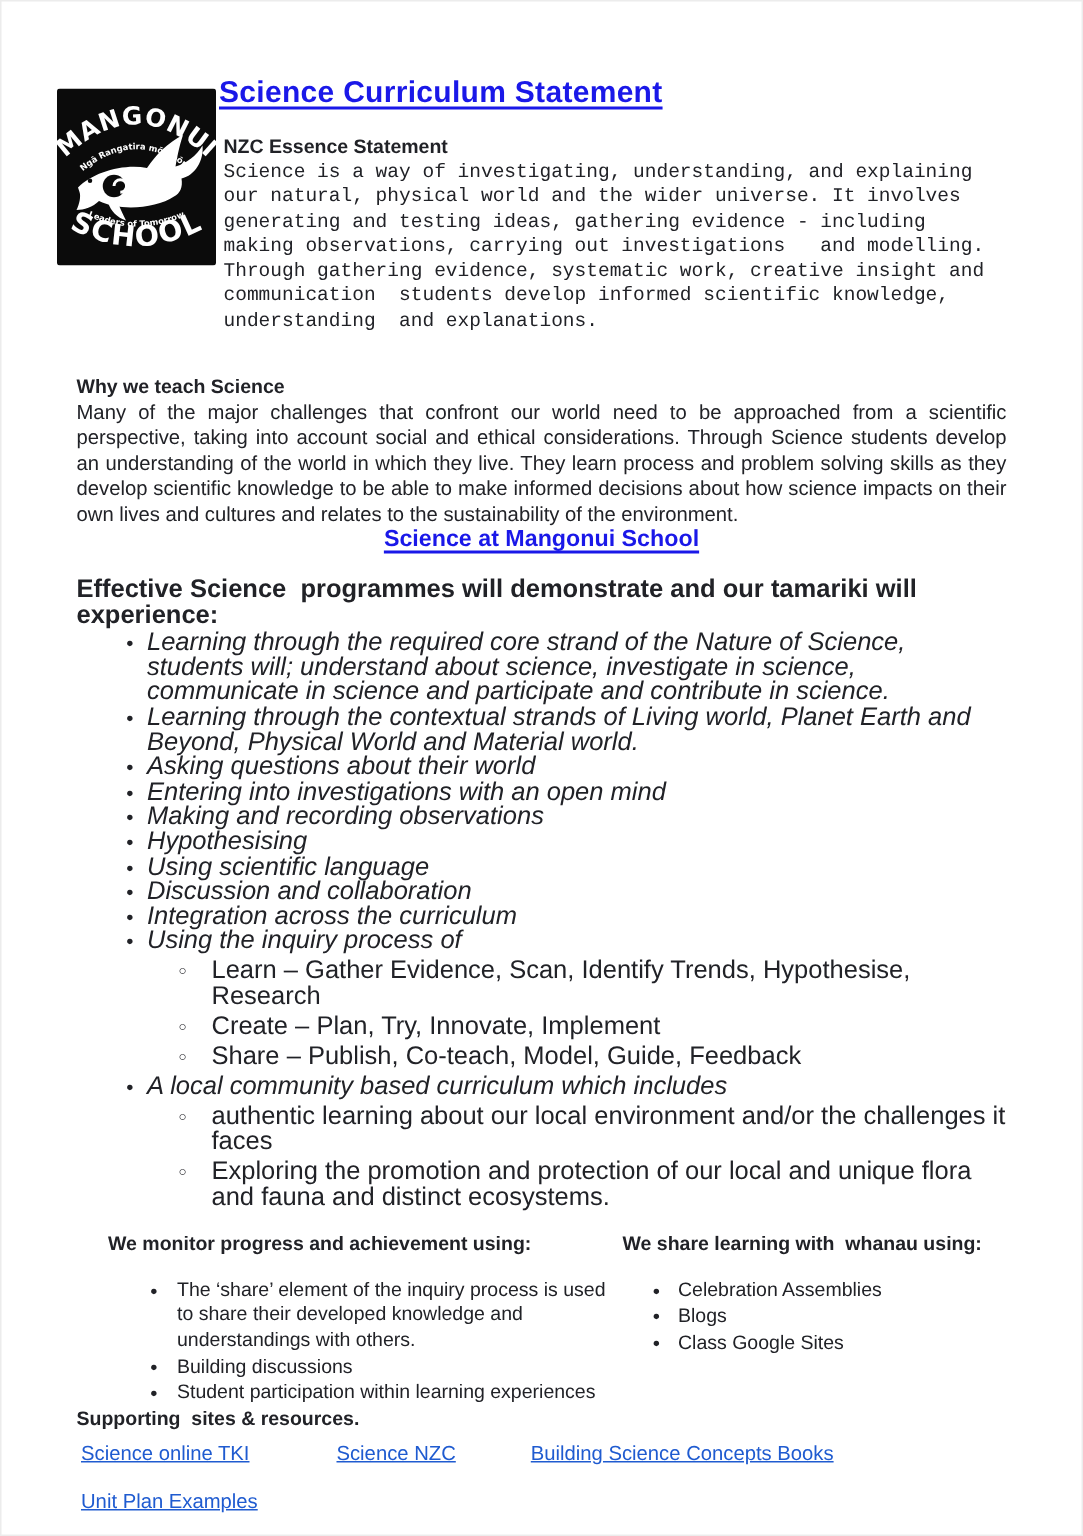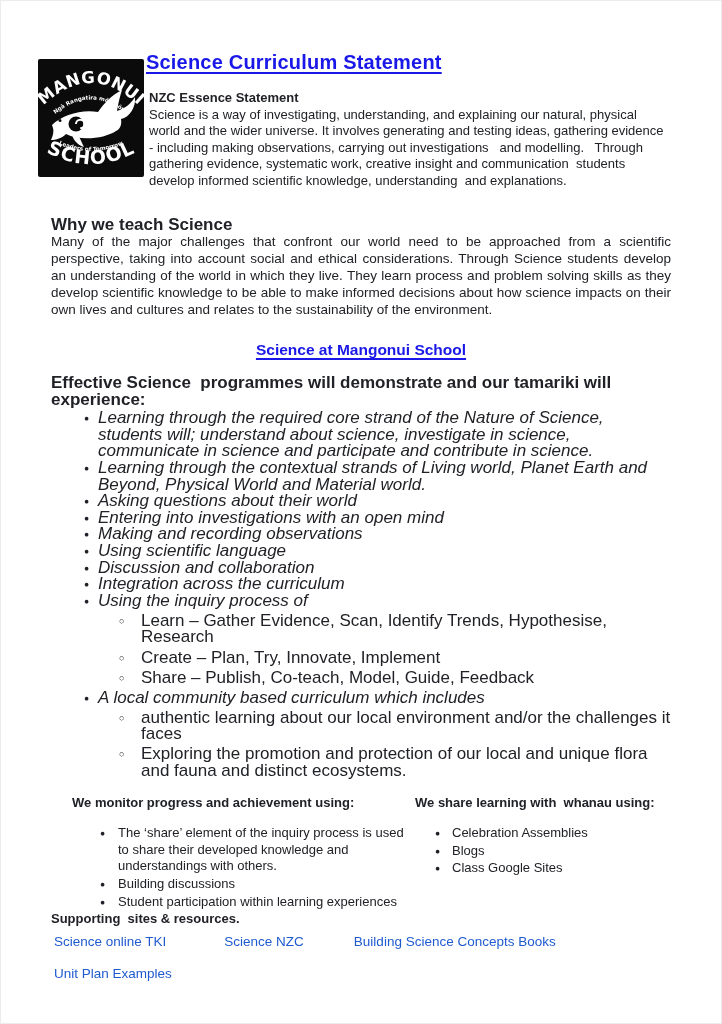--- a/index.html
+++ b/index.html
@@ -20,27 +20,27 @@
   
   .logo{position:absolute;left:37px;top:58px;width:106px;height:118px;}
   .page-title{
     margin:0 0 0 95px;
     font-size:20px;font-weight:bold;color:var(--accent);
     text-decoration:underline;text-decoration-thickness:2px;text-underline-offset:3px;
     letter-spacing:.2px;
   }
   .essence{margin-left:98px;width:518px;margin-top:16px;font-size:13px;line-height:16.5px;}
   .b-head{font-weight:bold;white-space:pre-wrap;}
-  .essence .body{white-space:pre-wrap;}
+  .essence .body{white-space:pre-wrap;font-family:Liberation Mono, monospace;}
   
   .why{margin-top:27px;font-size:13.5px;line-height:17px;}
   .why .body{text-align:justify;}
-  .why .b-head{font-size:17px;}
+  .why .b-head{font-size:13px;}
   
-  .center-link{margin-top:23px;text-align:center;}
+  .center-link{text-align:center;}
   .center-link a{
     font-size:15.5px;font-weight:bold;color:var(--accent);
     text-decoration:underline;text-decoration-thickness:1.5px;text-underline-offset:3px;
     cursor:pointer;
   }
   
   .effective{margin-top:16px;font-size:17px;line-height:16.6px;}
   ul.blist{list-style:none;margin:2px 0 0 0;padding:0;}
   li.lv1{position:relative;padding-left:47px;font-style:italic;}
   li.lv1::before{content:"●";position:absolute;left:33px;top:0;font-size:8.5px;}
@@ -51,21 +51,21 @@
   .col-left{width:337px;margin-left:21px;}
   .col-right{flex:1;margin-left:6px;}
   .col ul{list-style:none;margin:14px 0 0 0;padding:0;}
   .col-left li{position:relative;padding-left:46px;margin-bottom:1px;}
   .col-left li::before{content:"●";position:absolute;left:28px;top:0;font-size:8.5px;}
   .col-right li{position:relative;padding-left:37px;margin-bottom:1px;}
   .col-right li::before{content:"●";position:absolute;left:20px;top:0;font-size:8.5px;}
   
   .supporting{font-size:13px;}
   .linkrow{margin-top:8px;font-size:13.5px;margin-left:3px;}
-  .linkrow a{color:var(--link);cursor:pointer;}
+  .linkrow a{color:var(--link);text-decoration:underline;cursor:pointer;}
   .linkrow .lnk-1{margin-right:58px;}
   .linkrow .lnk-2{margin-right:50px;}
   .linkrow2{margin-top:17px;}
   
   .logo text, .logo textPath{fill:#ffffff;font-family:"DejaVu Sans",sans-serif;font-weight:bold;}
 </style>
 </head>
 <body>
 
 <div class="page">
@@ -119,20 +119,21 @@
   </div>
 
   <div class="effective">
     <div class="b-head">Effective Science  programmes will demonstrate and our tamariki will  experience:</div>
     <ul class="blist">
       <li class="lv1">Learning through the required core strand of the Nature of Science, students will; understand about science, investigate in science, communicate in science and participate and contribute in science.</li>
       <li class="lv1">Learning through the contextual strands of Living world, Planet Earth and Beyond, Physical World and Material world.</li>
       <li class="lv1">Asking questions about their world</li>
       <li class="lv1">Entering into investigations with an open mind</li>
       <li class="lv1">Making and recording observations</li>
+      <li class="lv1">Hypothesising</li>
       <li class="lv1">Using scientific language</li>
       <li class="lv1">Discussion and collaboration</li>
       <li class="lv1">Integration across the curriculum</li>
       <li class="lv1">Using the inquiry process of</li>
       <li class="lv2">Learn – Gather Evidence, Scan, Identify Trends, Hypothesise, Research</li>
       <li class="lv2">Create – Plan, Try, Innovate, Implement</li>
       <li class="lv2">Share – Publish, Co-teach, Model, Guide, Feedback</li>
       <li class="lv1">A local community based curriculum which includes</li>
       <li class="lv2">authentic learning about our local environment and/or  the challenges it faces</li>
       <li class="lv2">Exploring the promotion and protection of our local and unique flora and fauna and distinct ecosystems.</li>

